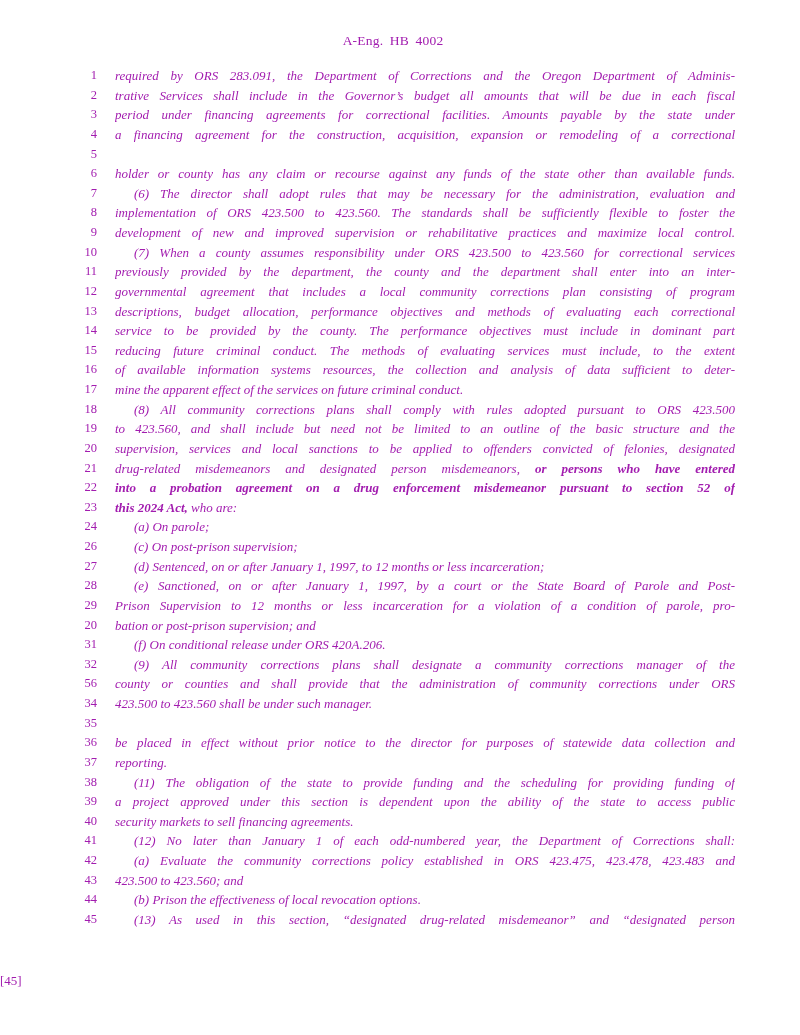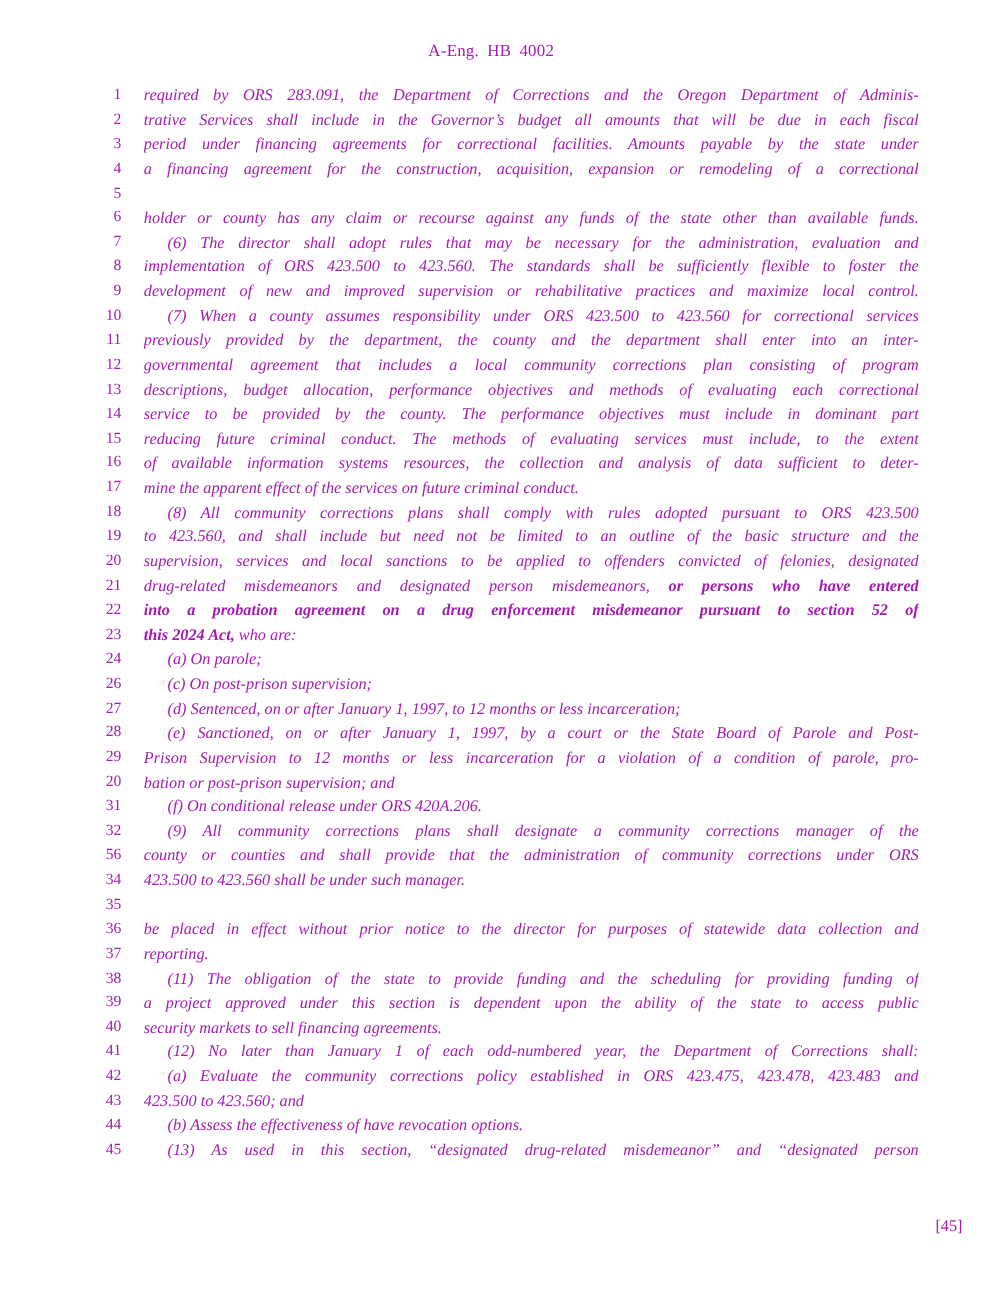--- a/index.html
+++ b/index.html
@@ -58,21 +58,21 @@
     text-indent: 19px;
   }
   .b {
     font-weight: bold;
   }
   .doc-footer {
     position: absolute;
     top: 973px;
     left: 0;
     right: 30px;
-    text-align: right;
+    text-align: left;
     font-size: 13px;
   }
 </style>
 </head>
 <body>
 
 <div class="page">
 
   <div class="doc-header">A-Eng. HB 4002</div>
 
@@ -238,21 +238,21 @@
       <div class="line">
     <span class="num">42</span>
     <span class="txt indent j"><span>(a) Evaluate the community corrections policy established in ORS 423.475, 423.478, 423.483 and</span></span>
   </div>
       <div class="line">
     <span class="num">43</span>
     <span class="txt"><span>423.500 to 423.560; and</span></span>
   </div>
       <div class="line">
     <span class="num">44</span>
-    <span class="txt indent"><span>(b) Assess the effectiveness of have revocation options.</span></span>
+    <span class="txt indent"><span>(b) Prison the effectiveness of local revocation options.</span></span>
   </div>
       <div class="line">
     <span class="num">45</span>
     <span class="txt indent j"><span>(13) As used in this section, “designated drug-related misdemeanor” and “designated person</span></span>
   </div>
     </div>
 
   <div class="doc-footer">[45]</div>
 
 </div>

